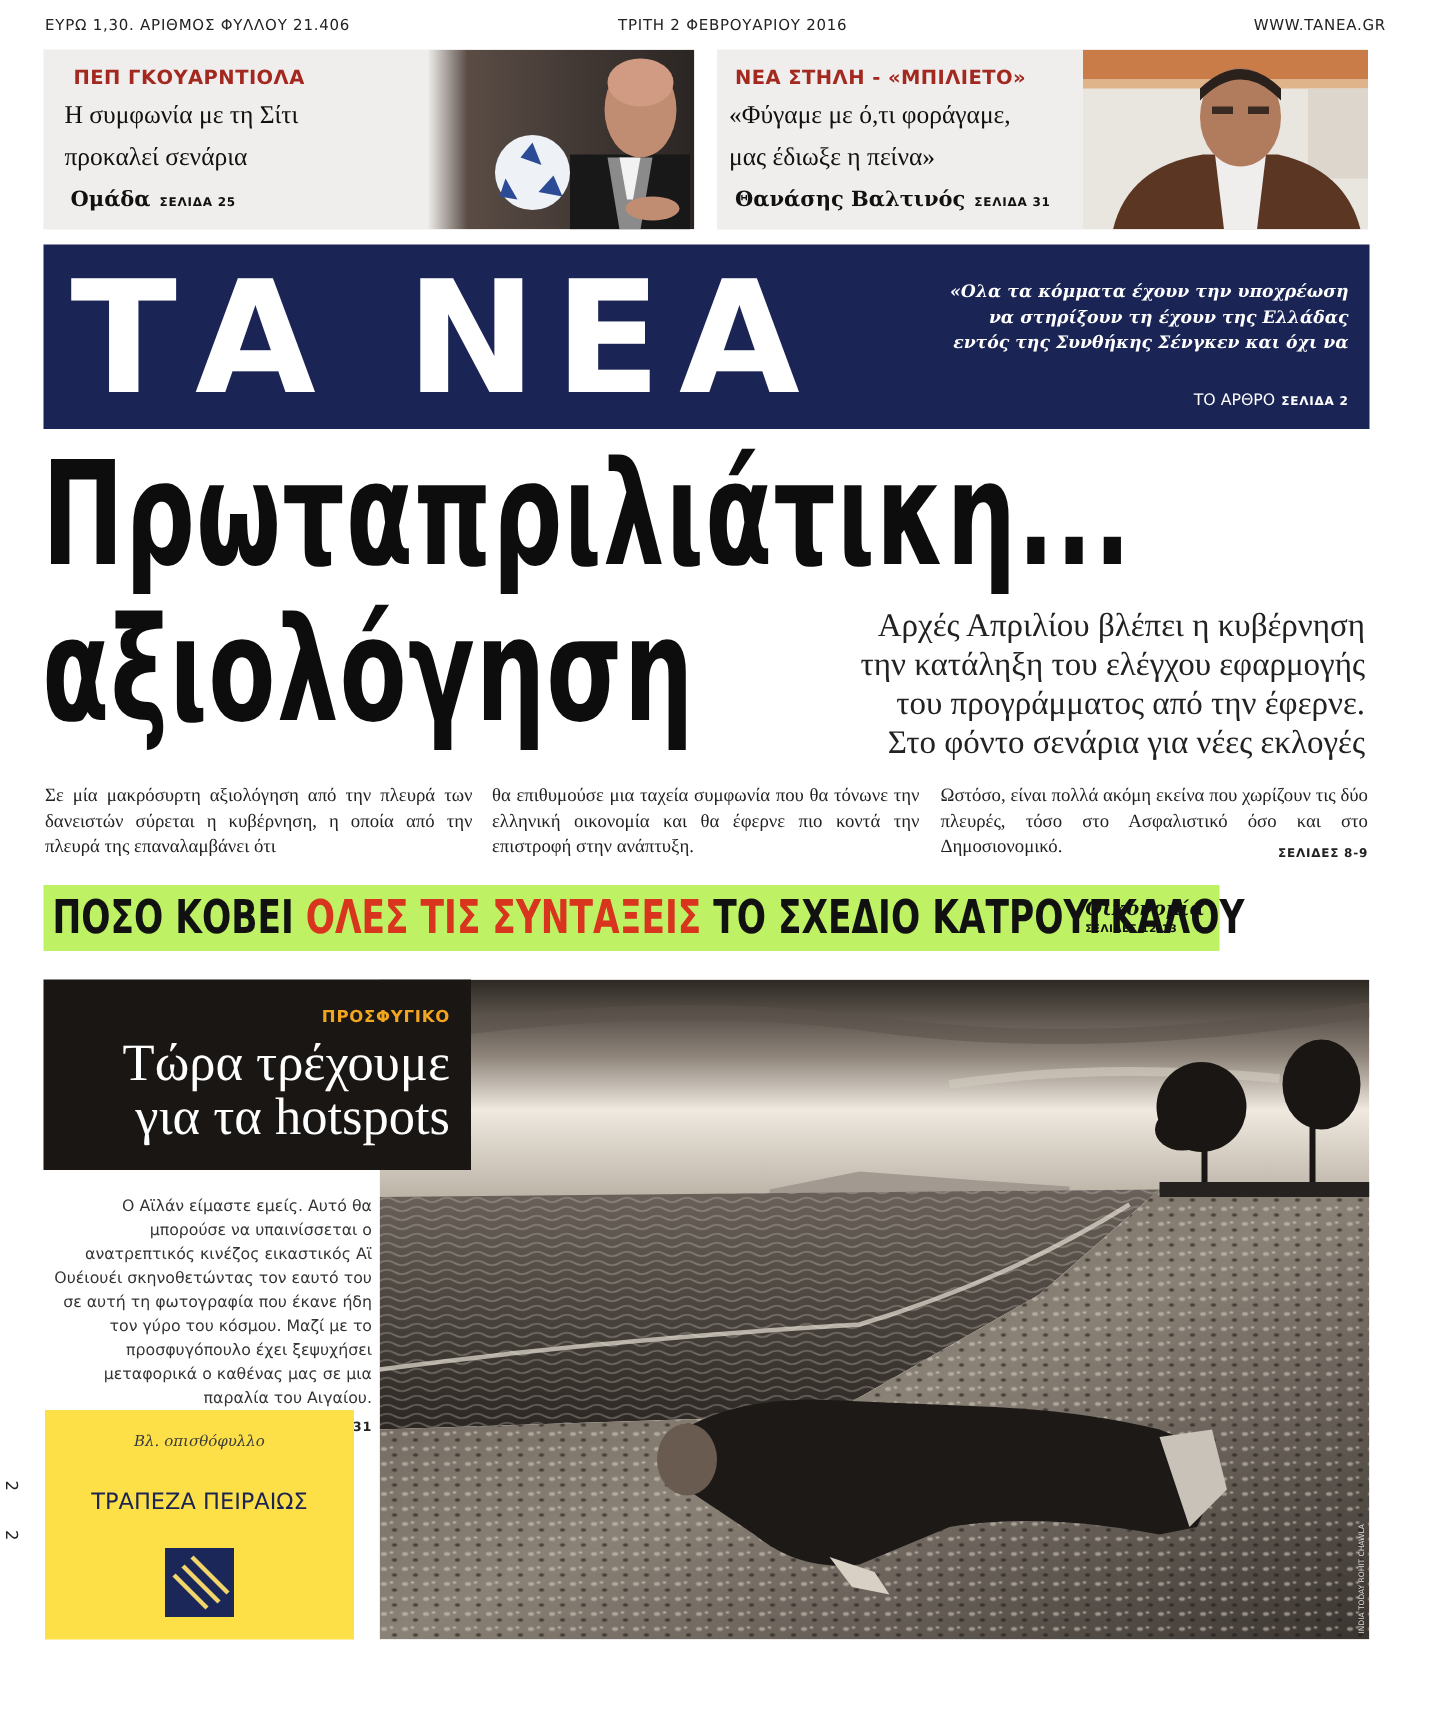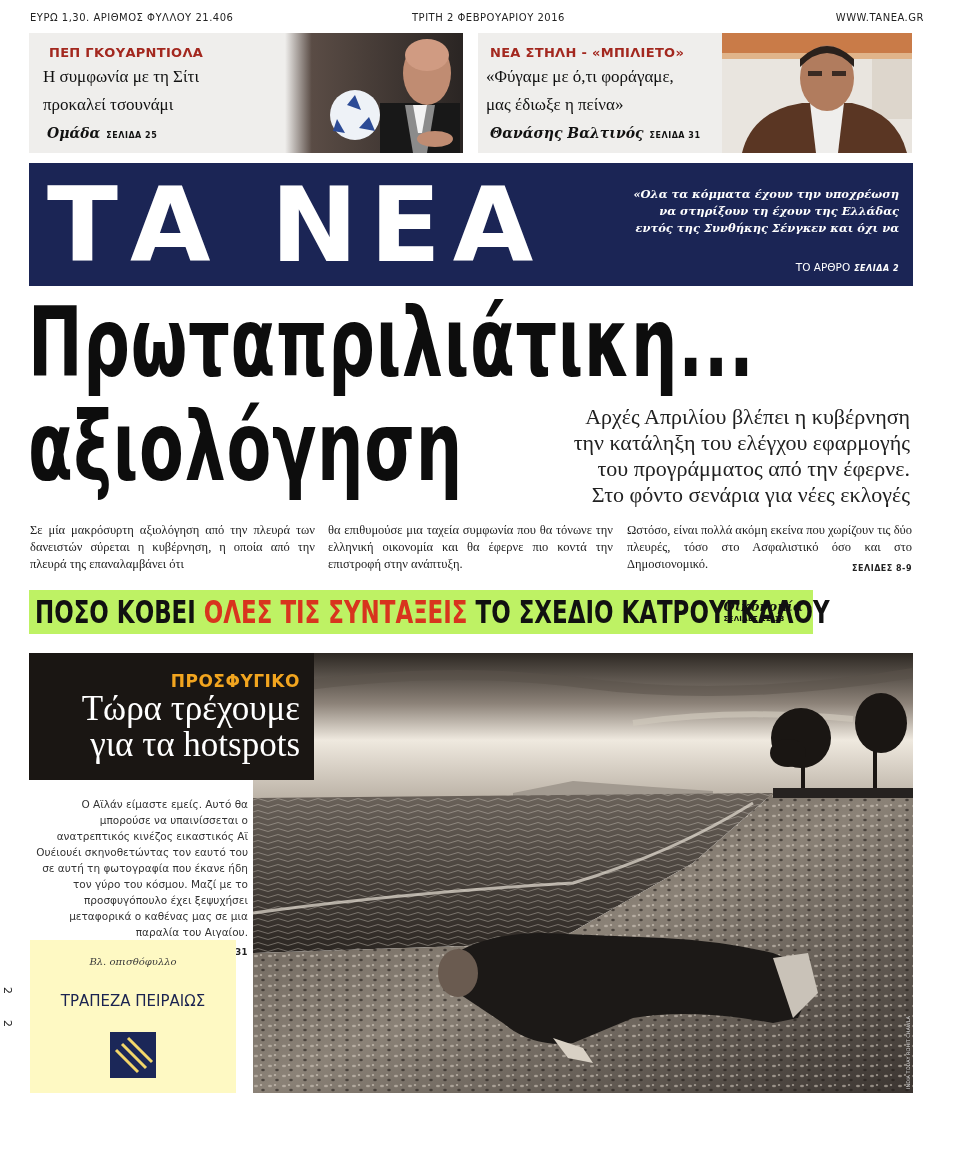--- a/index.html
+++ b/index.html
@@ -8,30 +8,30 @@
   .abs { position: absolute; }
 
   
   .topline { top: 12px; font-family: "DejaVu Sans", sans-serif; font-size: 10px; letter-spacing: 0.5px; color: #222; }
 
   
   .teaser { top: 33px; height: 120px; background: #efeeec; overflow: hidden; }
   .teaser .kicker { position: absolute; left: 20px; top: 12px; font-family: "DejaVu Sans", sans-serif; font-weight: bold; font-size: 13px; color: #a3281f; letter-spacing: 0.3px; }
   .teaser .title { position: absolute; left: 14px; top: 30px; font-family: "Liberation Serif", serif; font-size: 17px; line-height: 28px; color: #111; }
   .teaser .byline { position: absolute; left: 18px; top: 91px; }
-  .teaser .byline .section { font-family: "DejaVu Serif", serif; font-weight: bold; font-style: italic; font-size: 14px; color: #111; }
+  .teaser .byline .section { font-family: "DejaVu Serif", serif; font-weight: bold; font-size: 14px; color: #111; }
   .teaser .byline .page { font-family: "DejaVu Sans", sans-serif; font-weight: bold; font-size: 8px; margin-left: 6px; letter-spacing: 0.5px; }
   .teaser .photo { position: absolute; top: 0; right: 0; height: 120px; overflow: hidden; }
 
   
   .masthead { left: 29px; top: 163px; width: 884px; height: 123px; background: #1b2555; }
   .logo { position: absolute; left: 18px; top: 8px; font-family: "DejaVu Sans", sans-serif; font-weight: bold; font-size: 104px; line-height: 108px; color: #ffffff; letter-spacing: 12px; }
   .quote { position: absolute; left: 590px; top: 23px; width: 280px; text-align: right; font-family: "DejaVu Serif", serif; font-style: italic; font-weight: bold; font-size: 11.5px; line-height: 17px; color: #ffffff; }
   .article-ref { position: absolute; right: 14px; top: 98px; font-family: "DejaVu Sans", sans-serif; font-size: 10.5px; color: #fff; }
-  .article-ref .page { font-weight: bold; font-size: 8px; margin-left: 4px; letter-spacing: 0.5px; font-style: italic; }
+  .article-ref .page { font-weight: bold; font-size: 8px; margin-left: 4px; letter-spacing: 0.5px; }
 
   
   .headline { left: 28px; top: 288px; font-family: "DejaVu Sans", sans-serif; font-weight: bold; color: #0d0d0d; }
   .hl1 { font-size: 96px; line-height: 110px; transform: scaleX(0.68); transform-origin: left; letter-spacing: 1px; white-space: nowrap; }
   .hl2 { font-size: 96px; line-height: 110px; transform: scaleX(0.68); transform-origin: left; letter-spacing: 1px; white-space: nowrap; margin-top: -6px; }
   .deck { left: 518px; top: 404px; font-family: "Liberation Serif", serif; font-size: 22px; line-height: 26px; color: #222; text-align: right; width: 392px; }
 
   
   .cols { top: 522px; font-family: "Liberation Serif", serif; font-size: 12.5px; line-height: 17px; color: #222; text-align: justify; }
   .cols .pagref { font-family: "DejaVu Sans", sans-serif; font-weight: bold; font-size: 8px; float: right; margin-top: 4px; letter-spacing: 0.5px; }
@@ -39,48 +39,48 @@
   
   .banner { left: 29px; top: 590px; width: 784px; height: 44px; background: #bef264; }
   .banner-text { position: absolute; left: 6px; top: 2px; font-family: "DejaVu Sans", sans-serif; font-weight: bold; font-size: 31px; line-height: 40px; transform: scaleX(0.74); transform-origin: left; white-space: nowrap; color: #111; }
   .banner-text .red { color: #d8341e; }
   .banner-side { position: absolute; right: 10px; top: 7px; text-align: left; }
   .banner-side .section { font-family: "DejaVu Serif", serif; font-style: italic; font-weight: bold; font-size: 13px; }
   .banner-side .page { font-family: "DejaVu Sans", sans-serif; font-weight: bold; font-size: 7px; display: block; letter-spacing: 0.3px; }
 
   
   .refbox { left: 29px; top: 653px; width: 285px; height: 127px; background: #1a1613; }
-  .refbox .kicker { position: absolute; right: 14px; top: 18px; font-family: "DejaVu Sans", sans-serif; font-weight: bold; font-size: 17px; color: #f2a51f; letter-spacing: 0.5px; }
+  .refbox .kicker { position: absolute; right: 14px; top: 18px; font-family: "DejaVu Sans", sans-serif; font-weight: bold; font-size: 11px; color: #f2a51f; letter-spacing: 0.5px; }
   .refbox .title { position: absolute; right: 14px; top: 38px; text-align: right; font-family: "Liberation Serif", serif; font-size: 35px; line-height: 36px; color: #ffffff; }
   .refbody { left: 30px; top: 796px; width: 218px; font-family: "DejaVu Sans", sans-serif; font-size: 10.5px; line-height: 16px; text-align: right; color: #333; }
   .refbody .pagref { display: block; font-weight: bold; font-size: 8.5px; margin-top: 4px; letter-spacing: 0.5px; color: #222; }
 
   .photo-main { left: 253px; top: 653px; width: 660px; height: 440px; overflow: hidden; }
   .credit { position: absolute; right: 2px; bottom: 4px; writing-mode: vertical-rl; transform: rotate(180deg); font-family: "DejaVu Sans", sans-serif; font-size: 5px; color: #ddd; }
 
   
-  .ad { left: 30px; top: 940px; width: 206px; height: 153px; background: #fef9c3; }
+  .ad { left: 30px; top: 940px; width: 206px; height: 153px; background: #fde047; }
   .ad .note { position: absolute; left: 0; width: 100%; top: 16px; text-align: center; font-family: "DejaVu Serif", serif; font-style: italic; font-size: 10px; color: #3a3a3a; }
   .ad .bank { position: absolute; left: 0; width: 100%; top: 52px; text-align: center; font-family: "DejaVu Sans", sans-serif; font-size: 15px; color: #1b2350; }
   .ad .logo-sq { position: absolute; left: 80px; top: 92px; width: 46px; height: 46px; background: #1b2758; overflow: hidden; }
 
   .edge-num { left: 4px; font-family: "DejaVu Sans", sans-serif; font-size: 11px; transform: rotate(90deg); color: #222; }
 </style>
 </head>
 <body>
 
 <div class="abs topline" style="left:30px;">ΕΥΡΩ 1,30. ΑΡΙΘΜΟΣ ΦΥΛΛΟΥ 21.406</div>
 <div class="abs topline" style="left:412px;">ΤΡΙΤΗ 2 ΦΕΒΡΟΥΑΡΙΟΥ 2016</div>
 <div class="abs topline" style="right:36px;">WWW.TANEA.GR</div>
 
 <div class="abs teaser" style="left:29px; width:434px;">
   <div class="kicker">ΠΕΠ ΓΚΟΥΑΡΝΤΙΟΛΑ</div>
   <div class="title">
     <div>Η συμφωνία με τη Σίτι</div>
-    <div>προκαλεί τσουνάμι</div>
+    <div>προκαλεί σενάρια</div>
   </div>
   <div class="byline">
     <span class="section">Ομάδα</span><span class="page">ΣΕΛΙΔΑ 25</span>
   </div>
   <div class="photo" style="width:178px;">
     <svg width="178" height="120" viewBox="0 0 178 120">
       <defs>
         <linearGradient id="g1" x1="0" x2="1" y1="0" y2="0">
           <stop offset="0" stop-color="#efeeec"></stop>
           <stop offset="0.15" stop-color="#5a4c45"></stop>

